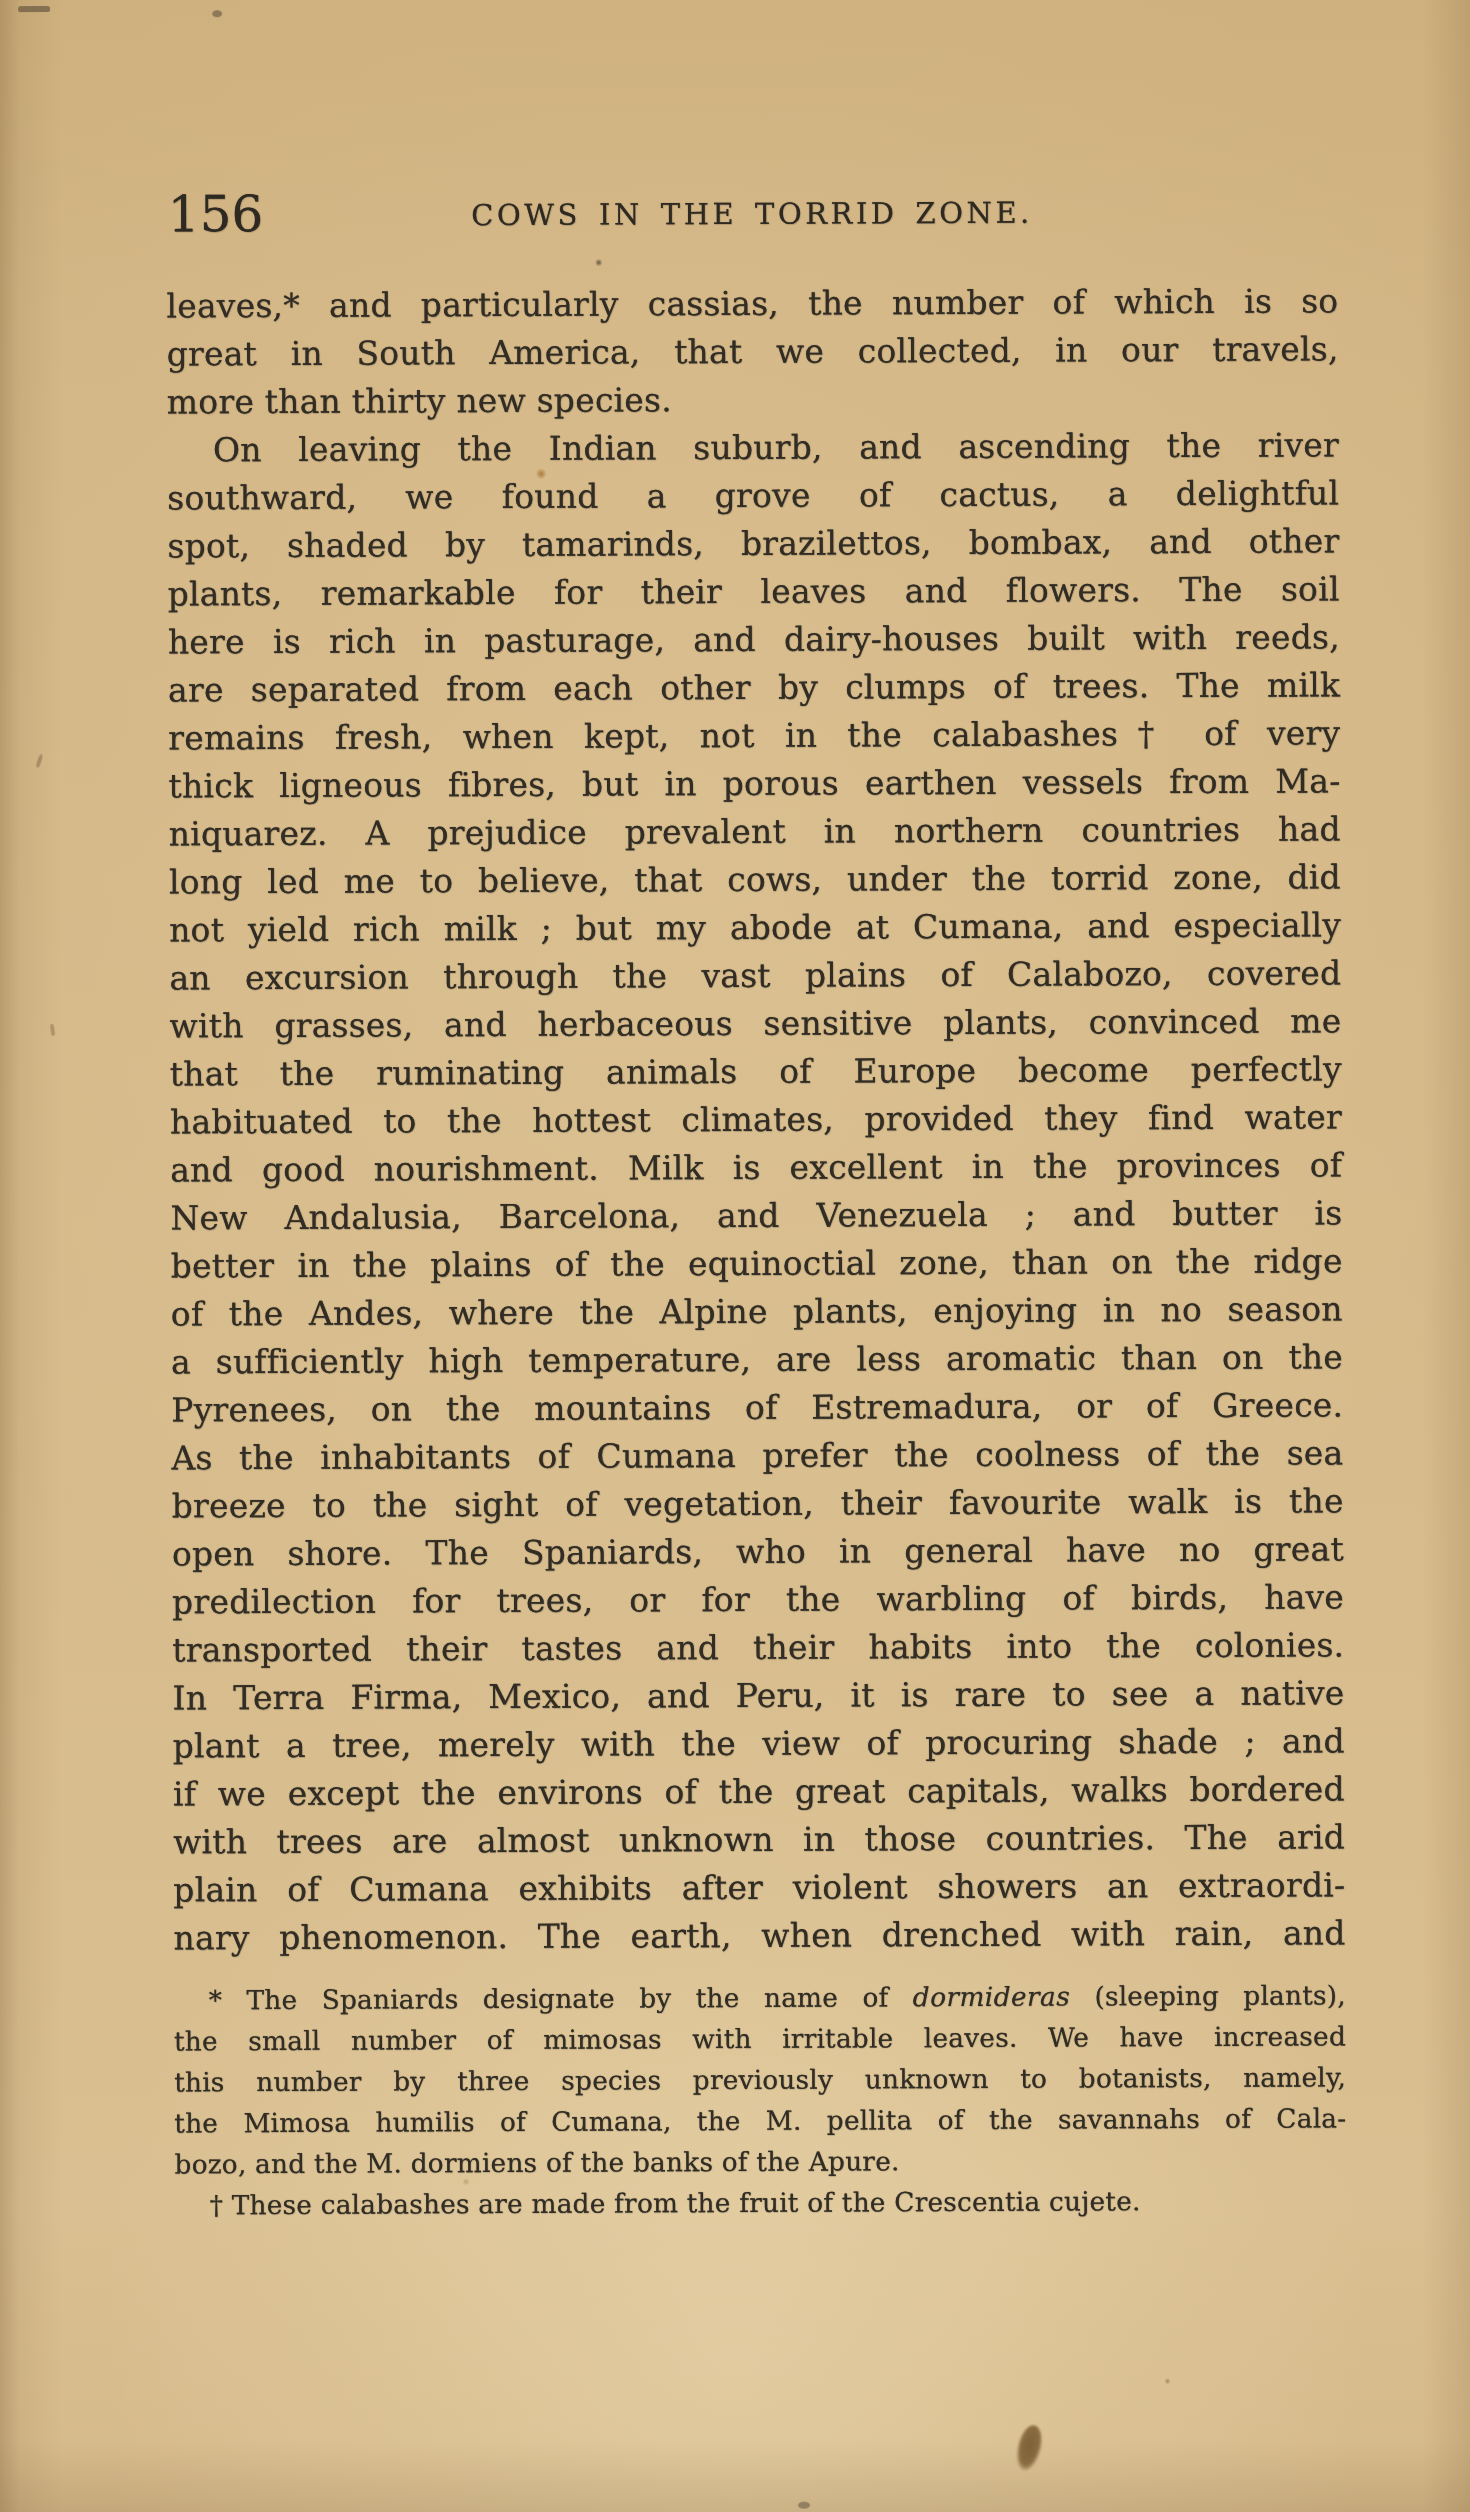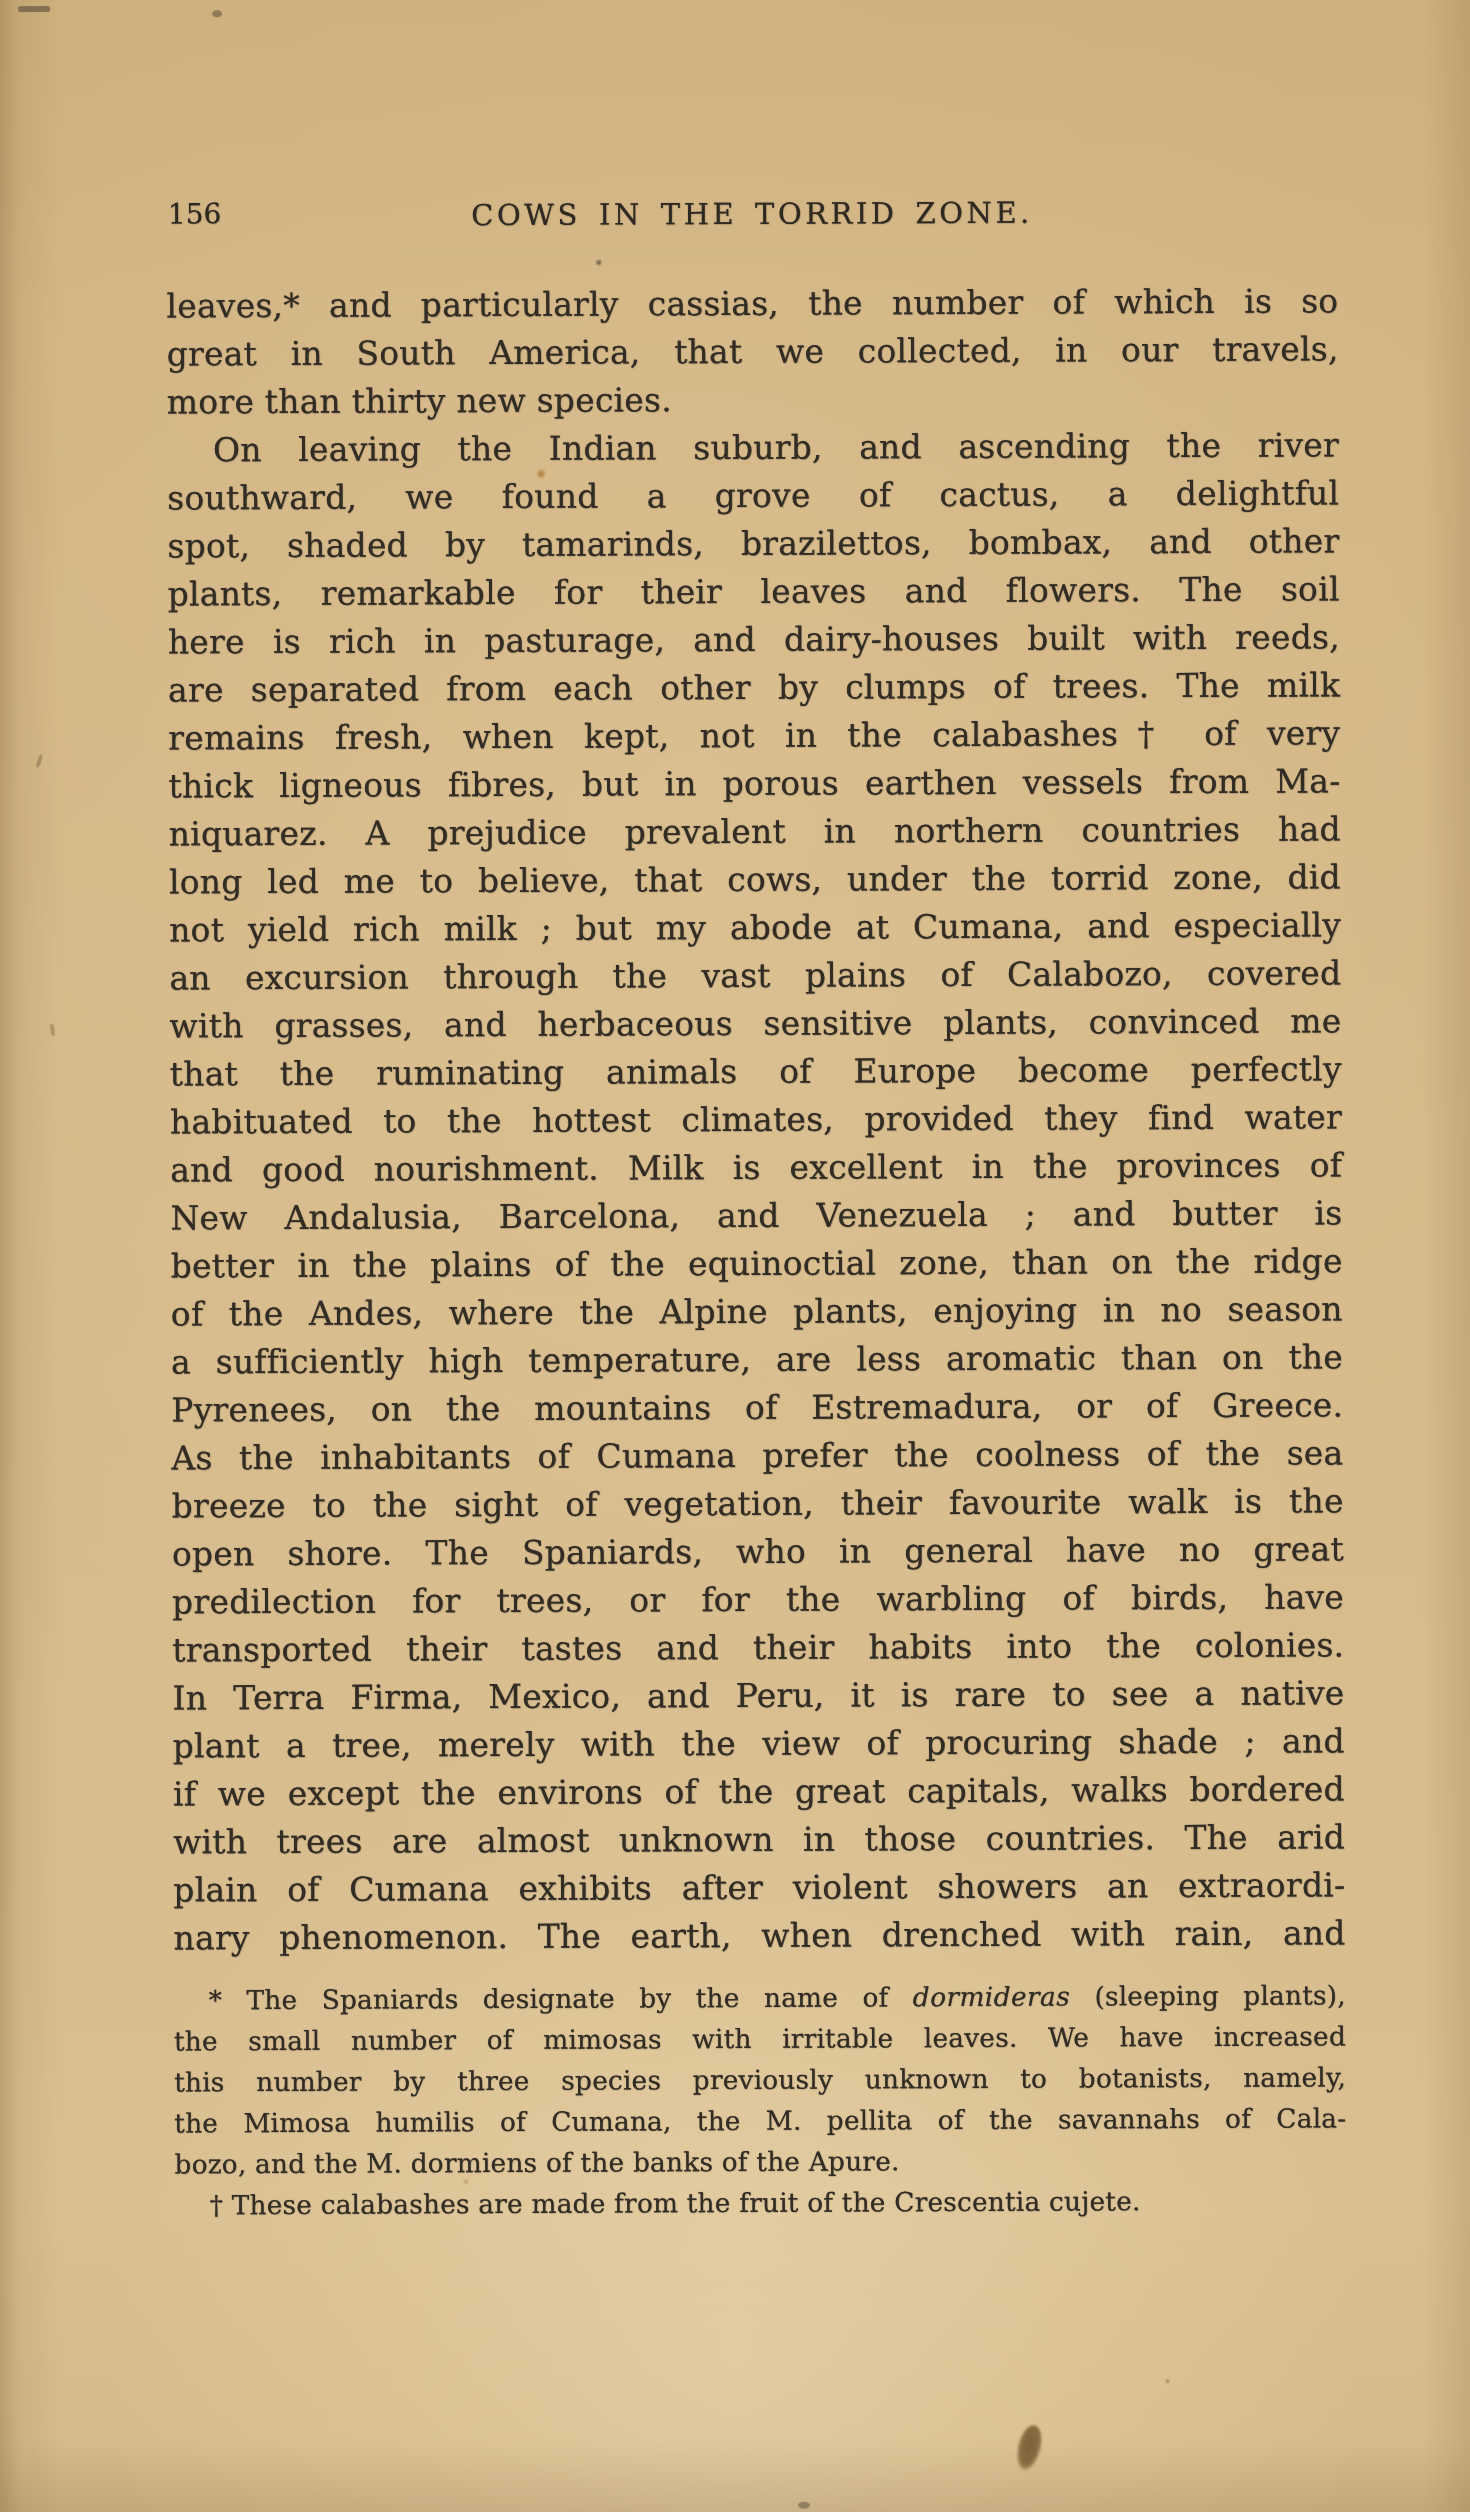--- a/index.html
+++ b/index.html
@@ -28,21 +28,21 @@
     transform:rotate(-0.25deg);
     transform-origin:50% 45%;
     color:var(--ink);
   }
   
   .header{
     position:absolute;top:189px;left:170px;width:1172px;height:56px;
   }
   .page-number{
     position:absolute;left:1.8px;top:0;
-    font-size:28px;line-height:46px;
+    font-size:50px;line-height:46px;
     color:var(--ink-head);
     text-shadow:0 0 0.9px rgba(46,42,34,0.8), 0.9px 0.9px 0.9px rgba(46,42,34,0.18);
   }
   .running-head{
     text-align:center;
     font-size:29px;line-height:39px;
     padding-top:6.2px;
     letter-spacing:3.5px;
     word-spacing:5.3px;
     color:var(--ink-head);

